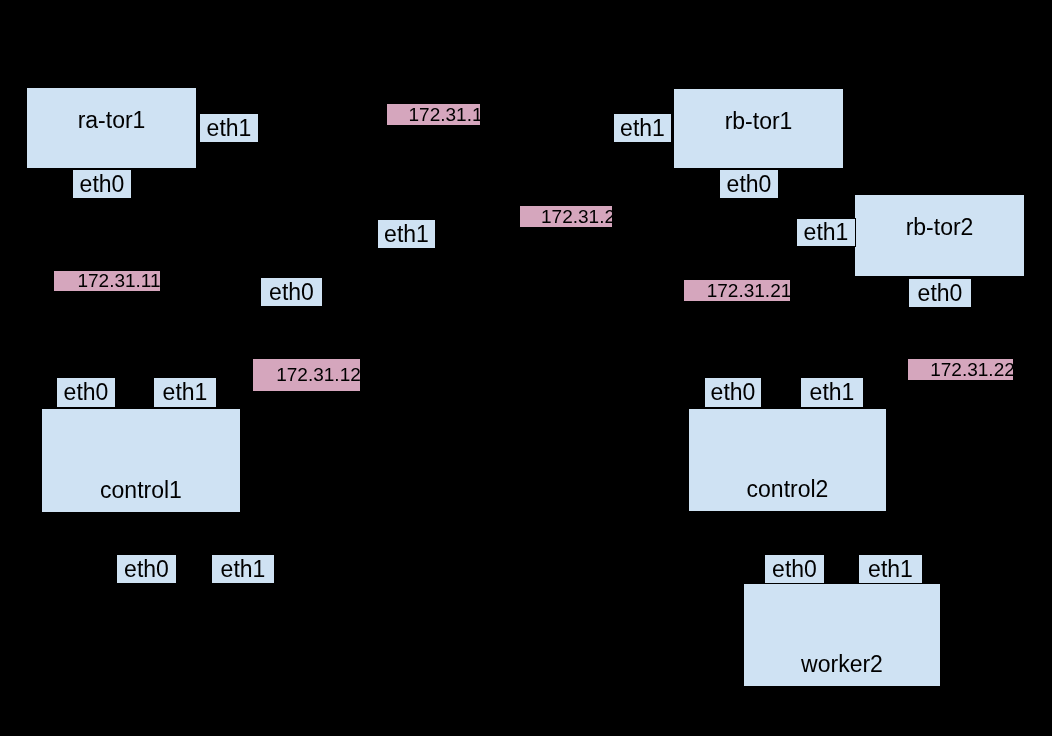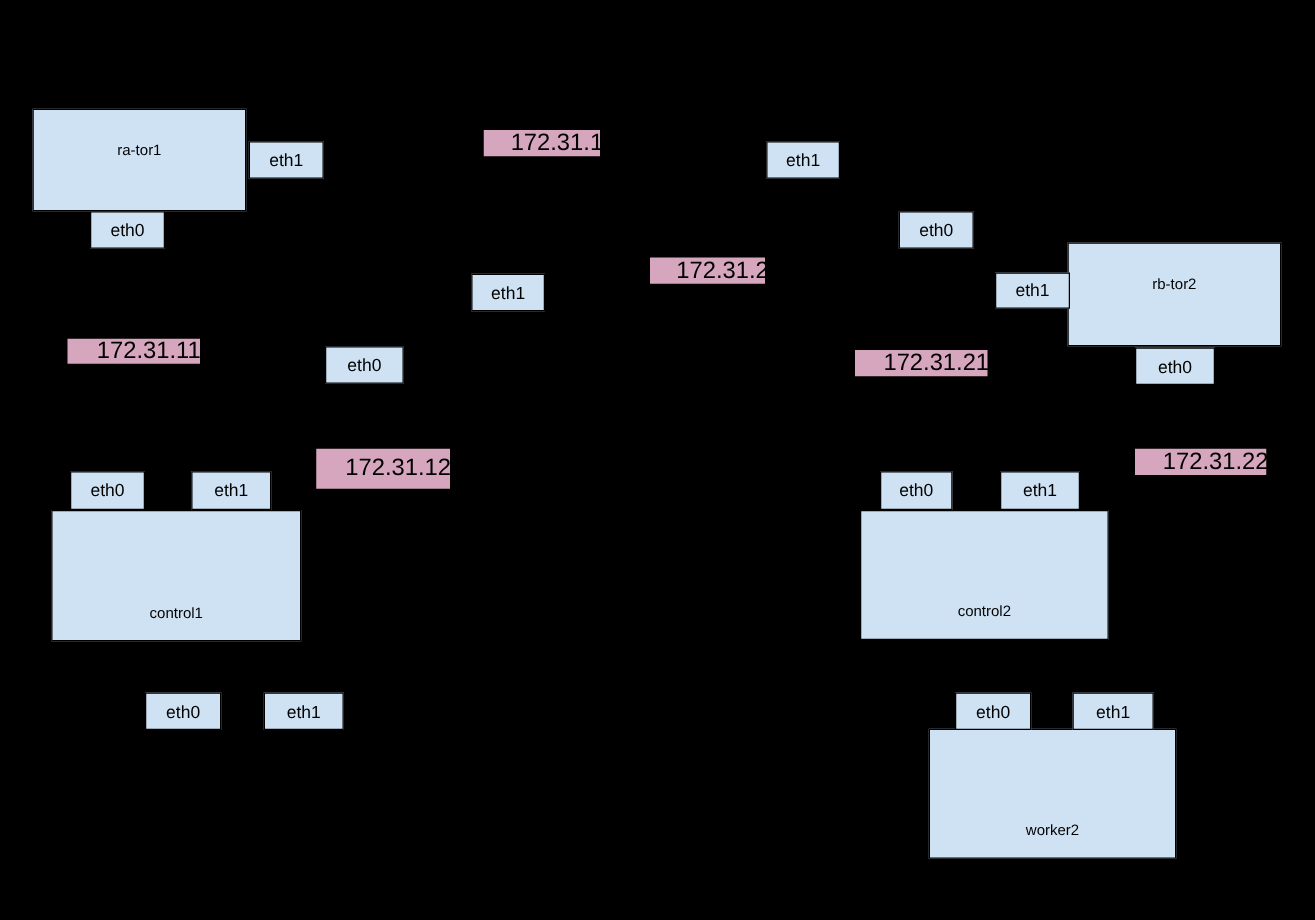--- a/index.html
+++ b/index.html
@@ -16,35 +16,35 @@
     font-family: "Liberation Sans", sans-serif;
     color: #000000;
   }
   .node {
     position: absolute;
     box-sizing: border-box;
     background: var(--node-fill, #cfe2f3);
     border: 1px solid var(--node-border, #000000);
     display: flex;
     justify-content: center;
-    font-size: 12px;
+    font-size: 23px;
     line-height: 22px;
     color: var(--text, #000000);
   }
   .node.upper { align-items: flex-start; padding-top: 21px; }
   .node.lower { align-items: flex-end;  padding-bottom: 11px; }
   .port {
     position: absolute;
     box-sizing: border-box;
     background: var(--node-fill, #cfe2f3);
     border: 1px solid var(--node-border, #000000);
     display: flex;
     align-items: center;
     justify-content: center;
-    font-size: 14px;
+    font-size: 23px;
     line-height: 17px;
     color: var(--text, #000000);
   }
   .ip {
     position: absolute;
     box-sizing: border-box;
     background: var(--ip-fill, #d5a6bd);
     display: flex;
     align-items: center;
     justify-content: center;
@@ -66,20 +66,23 @@
       <span>eth1</span>
     </div>
     <div class="port" style="left: 72px; top: 169px; width: 60px; height: 30px;">
       <span>eth0</span>
     </div>
     <div class="port" style="left: 377px; top: 219px; width: 59px; height: 30px;">
       <span>eth1</span>
     </div>
     <div class="port" style="left: 260px; top: 277px; width: 63px; height: 30px;">
       <span>eth0</span>
+    </div>
+    <div class="node upper" style="left: 673px; top: 88px; width: 171px; height: 81px;">
+      <span>rb-tor1</span>
     </div>
     <div class="port" style="left: 613px; top: 113px; width: 59px; height: 30px;">
       <span>eth1</span>
     </div>
     <div class="port" style="left: 719px; top: 169px; width: 60px; height: 30px;">
       <span>eth0</span>
     </div>
     <div class="node upper" style="left: 854px; top: 194px; width: 171px; height: 83px;">
       <span>rb-tor2</span>
     </div>

